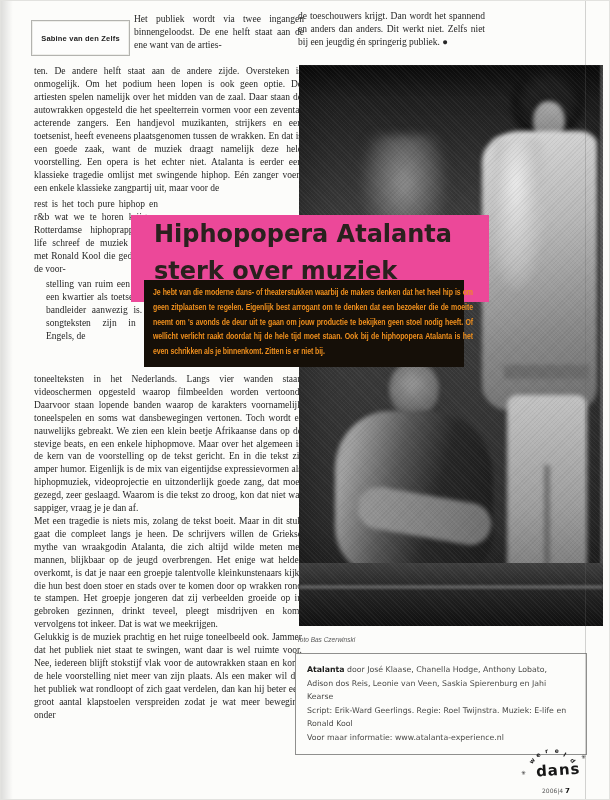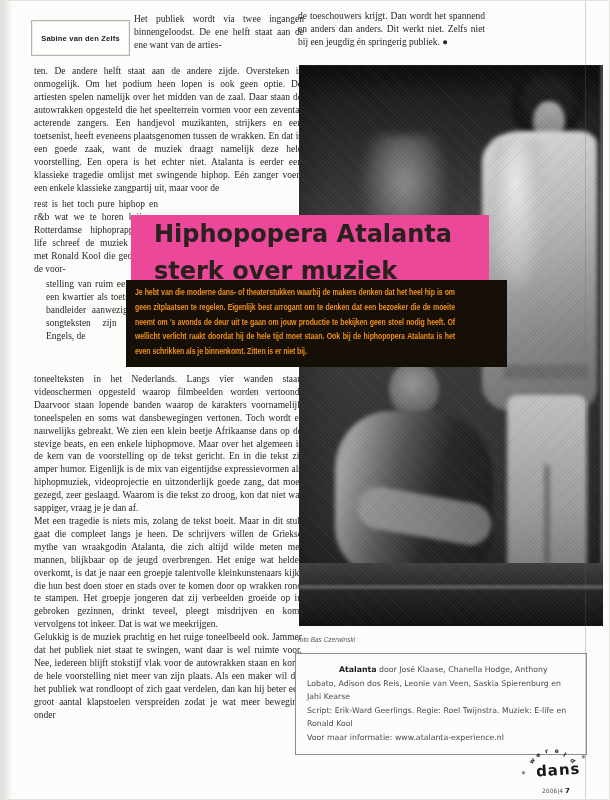--- a/index.html
+++ b/index.html
@@ -60,33 +60,33 @@
         background:linear-gradient(180deg,#3f3f3f 0%,#262626 40%,#101010 100%);}
   .floor-line{left:0;top:520px;width:304px;height:4px;background:#5d5d5d;filter:blur(1px);}
 
   
   .band{position:absolute;left:130px;top:190px;width:358px;height:87px;background:#ec4899;z-index:2;margin-top:24px;}
   .band h1{position:absolute;left:23px;top:1px;margin:0;
         font:bold 24px/37px "DejaVu Sans",sans-serif;color:#2a211e;letter-spacing:0px;}
   .band h1 span{display:block;white-space:nowrap;}
 
   
-  .intro{position:absolute;left:125px;top:279px;width:381px;box-sizing:border-box;
+  .intro{position:absolute;left:143px;top:279px;width:320px;box-sizing:border-box;
         padding:6px 9px 7px 9px;background:#150f08;z-index:3;}
   .intro-inner{width:376px;transform:scaleX(0.851);transform-origin:0 0;
         font:bold 8.2px/14.8px "Liberation Sans",sans-serif;letter-spacing:-0.1px;
         color:#ef8f1d;text-align:justify;}
 
   
   .photo-credit{position:absolute;left:297px;top:635px;
         font:italic 6.5px "Liberation Sans",sans-serif;color:#5a5a5a;}
   .credits{position:absolute;left:294px;top:652px;width:292px;box-sizing:border-box;
         border:1px solid #8f8f8d;background:#fcfcfa;padding:9px 11px 10px 11px;z-index:2;}
   .credits .cl{font:7.8px/13.5px "DejaVu Sans",sans-serif;color:#4a4a48;text-align:left;}
-  .credits .cl b{font-weight:bold;color:#1d1d1b;margin-left:32px;}
+  .credits .cl b{font-weight:bold;color:#1d1d1b;}
 
   
   .footer{position:absolute;left:33px;top:751px;z-index:2;}
   .footer div{font:bold 11px/15px "Liberation Sans",sans-serif;color:#111;
         text-decoration:underline;letter-spacing:0.2px;}
 
   
   .logo{position:absolute;left:522px;top:742px;width:66px;height:58px;z-index:8;}
   .logo .arc{position:absolute;left:0;top:0;width:66px;height:40px;}
   .logo .arc span{font:bold 6px "DejaVu Sans",sans-serif;color:#1c1c1c;}

